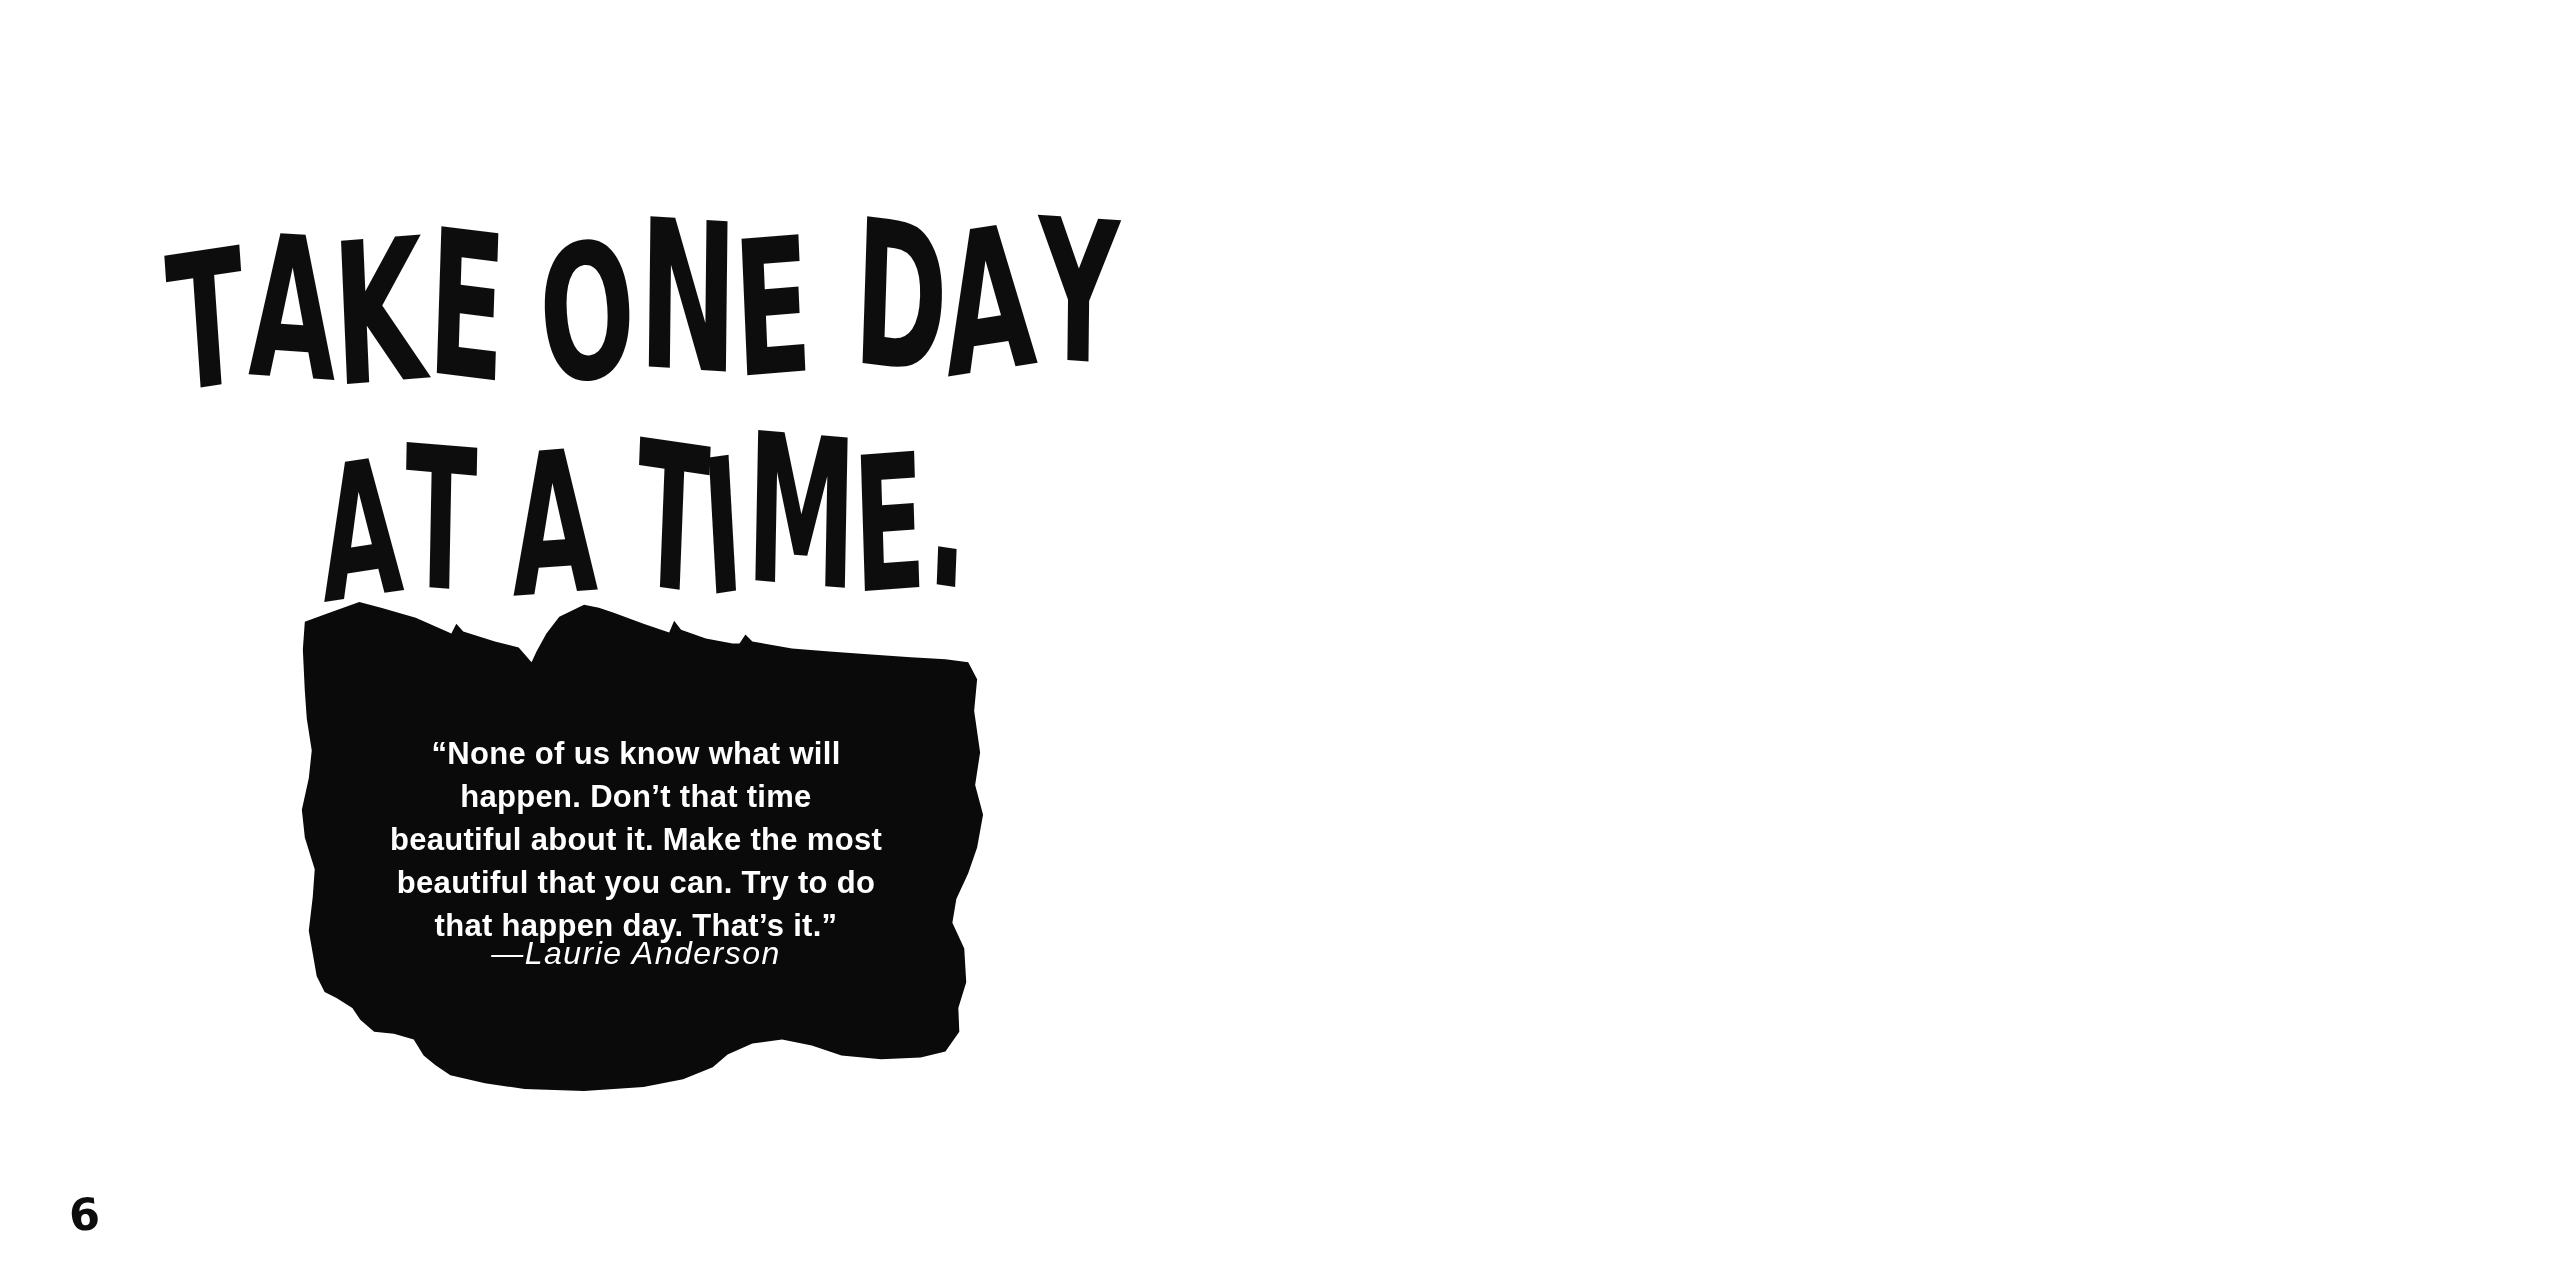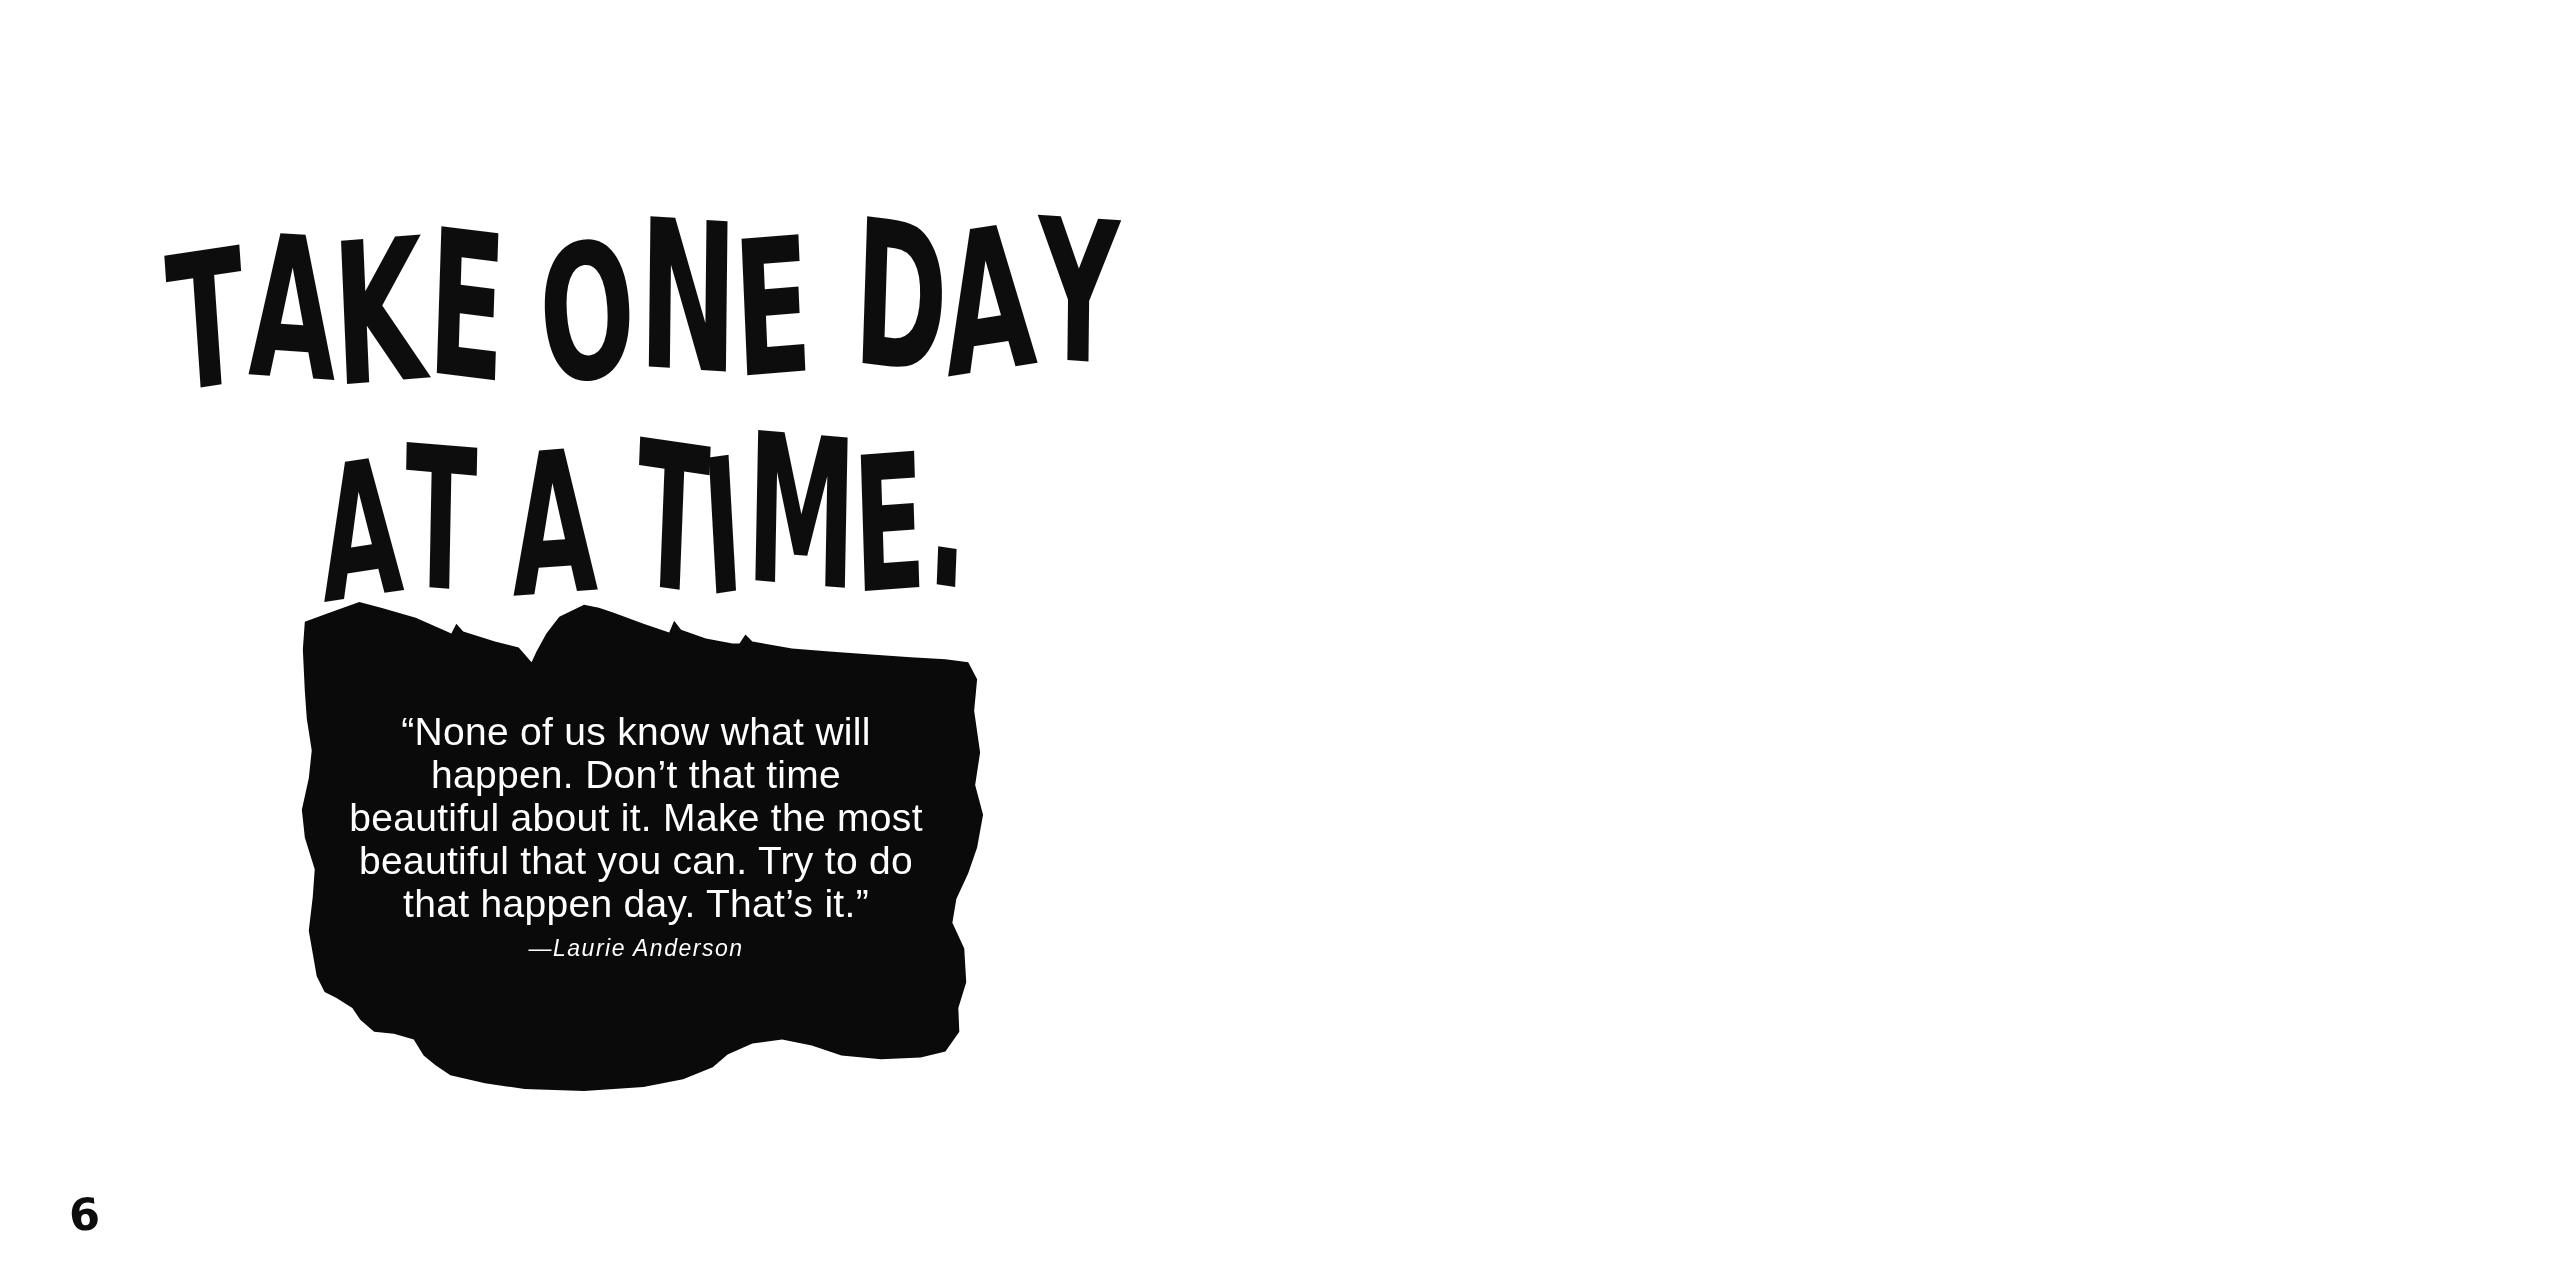--- a/index.html
+++ b/index.html
@@ -26,30 +26,30 @@
   .title-line span:nth-child(4n+1) { transform: rotate(-4.5deg) translateY(2px); }
   .title-line span:nth-child(4n+2) { transform: rotate(3deg)  translateY(-4px) scaleY(1.05); }
   .title-line span:nth-child(4n+3) { transform: rotate(-2deg) translateY(1px); }
   .title-line span:nth-child(4n)   { transform: rotate(5deg)  translateY(-2px) scaleY(1.08); }
   .title-line span:nth-child(3n)   { font-size: 1.05em; }
 
   
   .torn { position: absolute; left: 287px; top: 592px; width: 703px; height: 505px; }
   .torn svg { position: absolute; left: 0; top: 0; width: 100%; height: 100%; }
   .quote {
-    position: absolute; left: 339px; top: 710px; width: 594px;
+    position: absolute; left: 339px; top: 732px; width: 594px;
     text-align: center; color: #ffffff;
-    font-family: "Liberation Sans", sans-serif; font-weight: normal;
-    font-size: 39px; line-height: 43px; letter-spacing: 0.3px;
+    font-family: "Liberation Sans", sans-serif; font-weight: bold;
+    font-size: 31px; line-height: 43px; letter-spacing: 0.3px;
   }
   .attribution {
     position: absolute; left: 339px; top: 935px; width: 594px;
     text-align: center; color: #ffffff;
     font-family: "Liberation Sans", sans-serif; font-style: italic;
-    font-weight: normal; font-size: 23px; letter-spacing: 1.5px;
+    font-weight: normal; font-size: 32px; letter-spacing: 1.5px;
   }
   .tline, .qline { white-space: pre; }
 
   
   .pagenum {
     position: absolute;
     font-family: "DejaVu Sans", sans-serif; font-weight: bold;
     font-size: 44px; color: #0d0d0d;
   }
   .pn-left  { left: 69px;  top: 1189px; transform: rotate(-5deg); }

